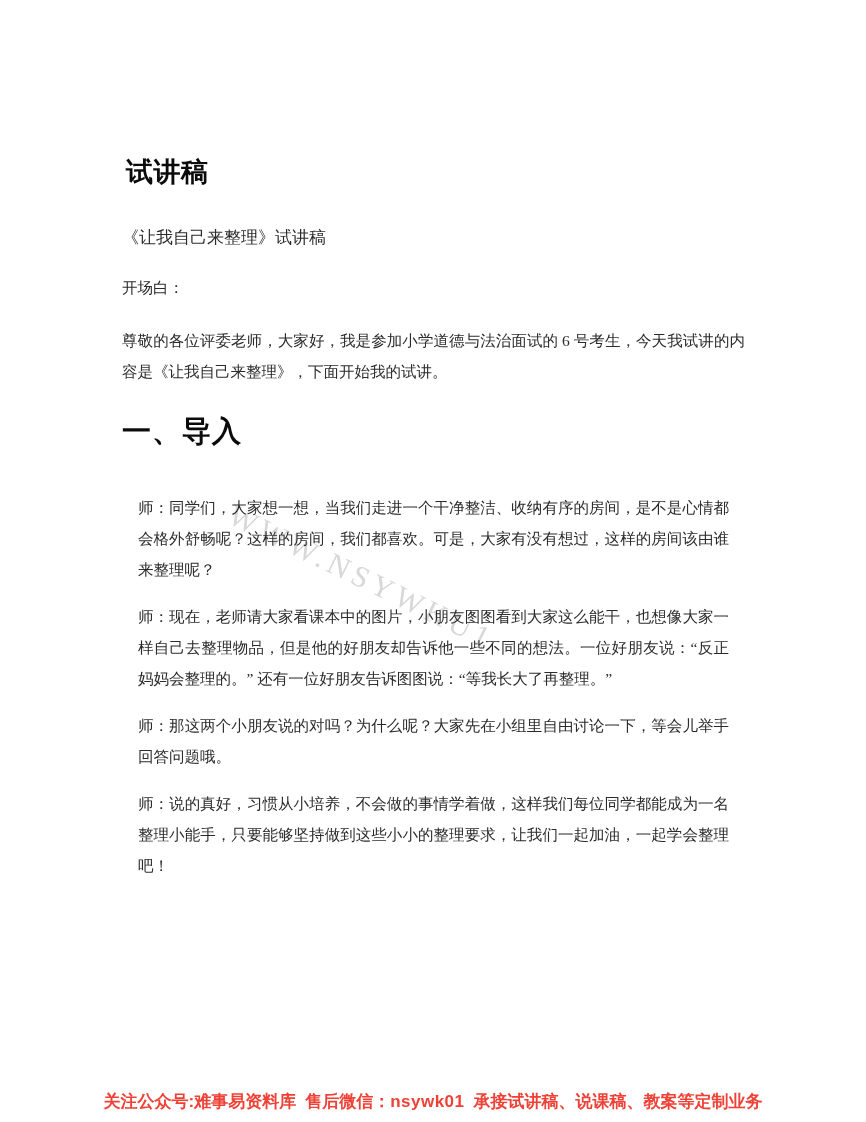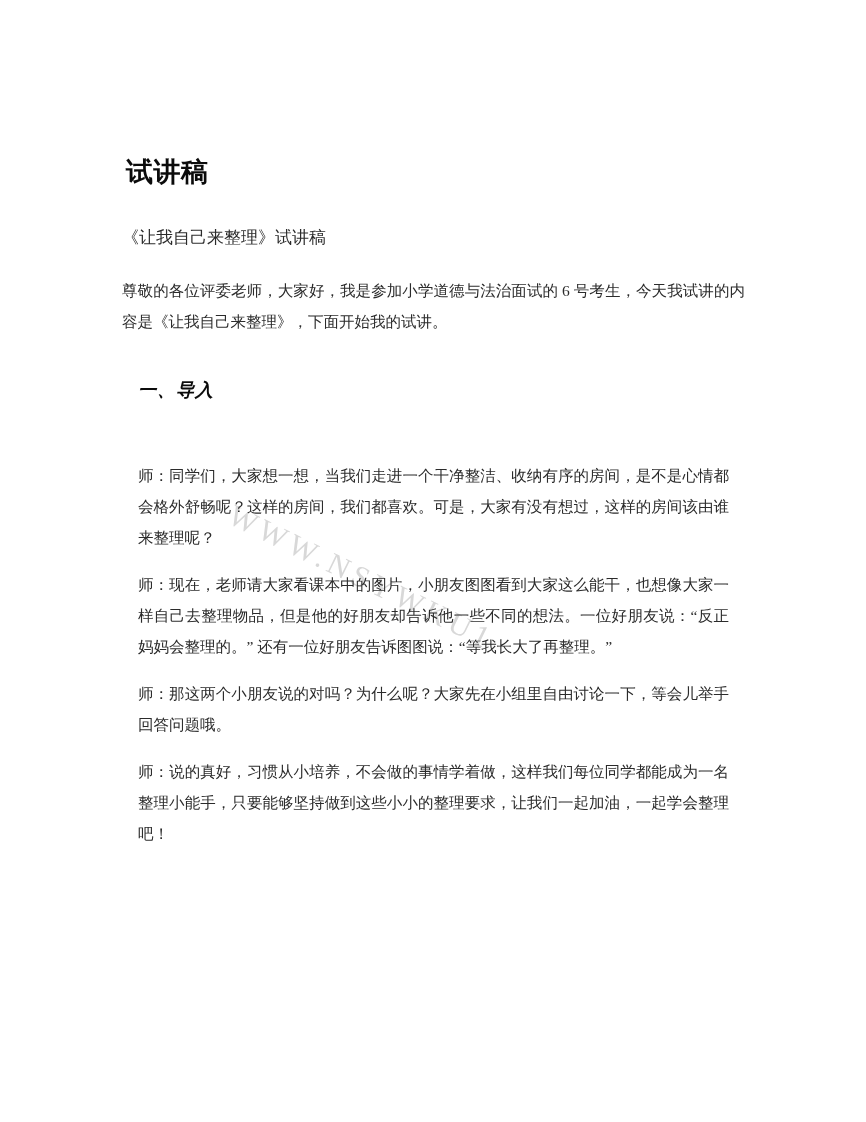--- a/index.html
+++ b/index.html
@@ -82,28 +82,27 @@
   .intro-para {
     margin: 0;
     padding-top: 24px;
     font-size: 15.5px;
     line-height: 2.0;
     color: #2b2b2b;
     text-align: justify;
   }
 
   .section-heading {
-    margin: 16px;
+    margin: 0;
     padding-top: 26px;
-    font-size: 18px;
+    font-size: 29px;
     font-weight: bold;
     line-height: 1.3;
     letter-spacing: 1px;
     color: #0b0b0b;
-    font-style: italic;
   }
 
   .body-block {
     padding-top: 26px;
   }
 
   .body-para {
     margin: 16px;
     font-size: 15.5px;
     line-height: 2.0;
@@ -148,28 +147,32 @@
 <div class="page">
 
   <div class="watermark">WWW.NSYWKU1</div>
 
   <div class="content">
 
     <h1 class="doc-title">试讲稿</h1>
 
     <p class="subtitle">《让我自己来整理》试讲稿</p>
 
+    <p class="label-line">开场白：</p>
 
     <p class="intro-para">尊敬的各位评委老师，大家好，我是参加小学道德与法治面试的 6 号考生，今天我试讲的内容是《让我自己来整理》，下面开始我的试讲。</p>
 
     <h2 class="section-heading">一、导入</h2>
 
     <div class="body-block">
       <p class="body-para">师：同学们，大家想一想，当我们走进一个干净整洁、收纳有序的房间，是不是心情都会格外舒畅呢？这样的房间，我们都喜欢。可是，大家有没有想过，这样的房间该由谁来整理呢？</p>
       <p class="body-para">师：现在，老师请大家看课本中的图片，小朋友图图看到大家这么能干，也想像大家一样自己去整理物品，但是他的好朋友却告诉他一些不同的想法。一位好朋友说：“反正妈妈会整理的。” 还有一位好朋友告诉图图说：“等我长大了再整理。”</p>
       <p class="body-para">师：那这两个小朋友说的对吗？为什么呢？大家先在小组里自由讨论一下，等会儿举手回答问题哦。</p>
       <p class="body-para">师：说的真好，习惯从小培养，不会做的事情学着做，这样我们每位同学都能成为一名整理小能手，只要能够坚持做到这些小小的整理要求，让我们一起加油，一起学会整理吧！</p>
     </div>
 
   </div>
 
+  <div class="footer-banner">
+    <span class="footer-text"><span class="footer-seg">关注公众号:难事易资料库</span><span class="footer-gap"></span><span class="footer-seg">售后微信：</span><span class="footer-latin">nsywk01</span><span class="footer-gap"></span><span class="footer-seg">承接试讲稿、说课稿、教案等定制业务</span></span>
+  </div>
 
 </div>
 
 </body></html>

